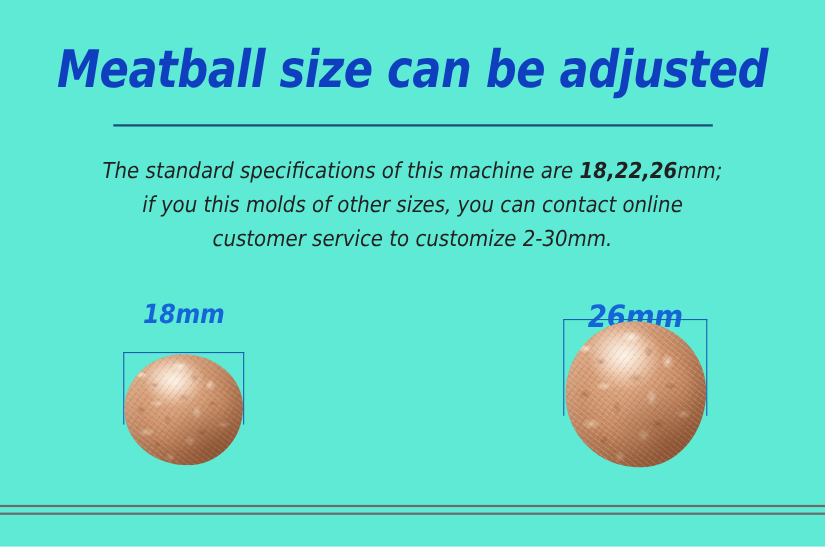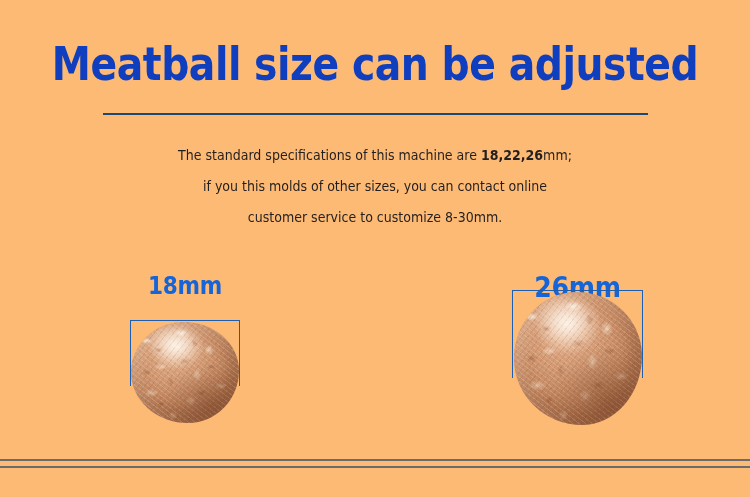--- a/index.html
+++ b/index.html
@@ -12,21 +12,22 @@
     height: 497px;
     position: relative;
     overflow: hidden;
     font-family: "Liberation Sans", sans-serif;
     -webkit-font-smoothing: antialiased;
   }
 
   #page {
     position: absolute;
     inset: 0;
-    background: #fdba74;
+    background: #5eead4;
+    font-style: italic;
   }
 
   
   .title {
     position: absolute;
     left: 0;
     right: 0;
     top: 36px;
     text-align: center;
     color: #0f3fbe;
@@ -52,21 +53,21 @@
 
   
   .body-text {
     position: absolute;
     left: 50px;
     width: 650px;
     top: 140px;
     text-align: center;
     color: #231f20;
     font-family: "DejaVu Sans Condensed", "Liberation Sans Narrow", "Liberation Sans", sans-serif;
-    font-size: 14px;
+    font-size: 20px;
     line-height: 31px;
     font-weight: 400;
   }
   .body-text b {
     font-weight: 700;
   }
 
   
   .stage {
     position: absolute;
@@ -196,26 +197,26 @@
 
 <div id="page">
 
   <div class="title">Meatball size can be adjusted</div>
 
   <div class="divider"></div>
 
   <div class="body-text">
     <span>The standard specifications of this machine are </span><b>18,22,26</b><span>mm;</span><br>
     <span>if you this molds of other sizes, you can contact online</span><br>
-    <span>customer service to customize 8-30mm.</span>
+    <span>customer service to customize 2-30mm.</span>
   </div>
 
   <div class="stage">
 
-    <div class="ball-group" style="left:130px; top:320px; width:110px; height:104px;">
+    <div class="ball-group" style="left:112px; top:320px; width:110px; height:104px;">
       <div class="dim-label" style="top:-48px; font-size:24px;">18mm</div>
       <div class="bracket"></div>
       <div class="cap left" style="height:66px;"></div>
       <div class="cap right" style="height:66px;"></div>
       <div class="ball" style="left:1px; top:2px; width:108px; height:101px;">
         <div class="tex t1"></div>
         <div class="tex t2"></div>
         <div class="tex t3"></div>
         <div class="shade"></div>
       </div>

